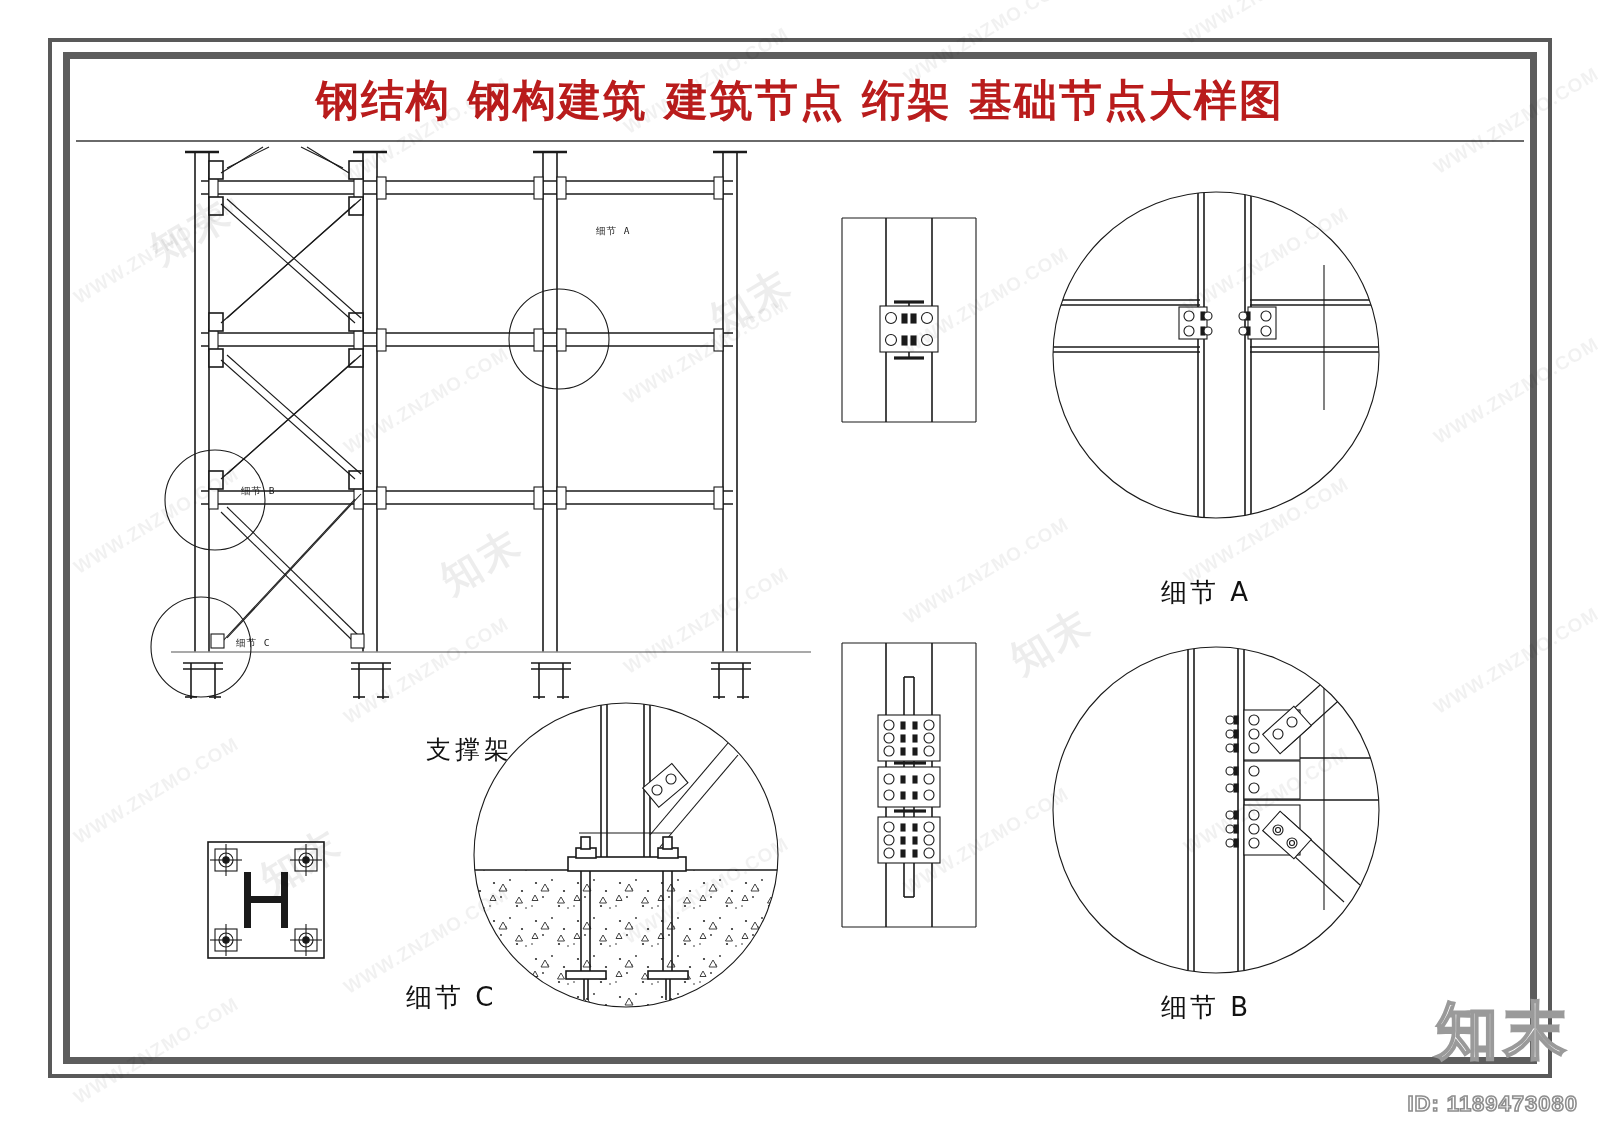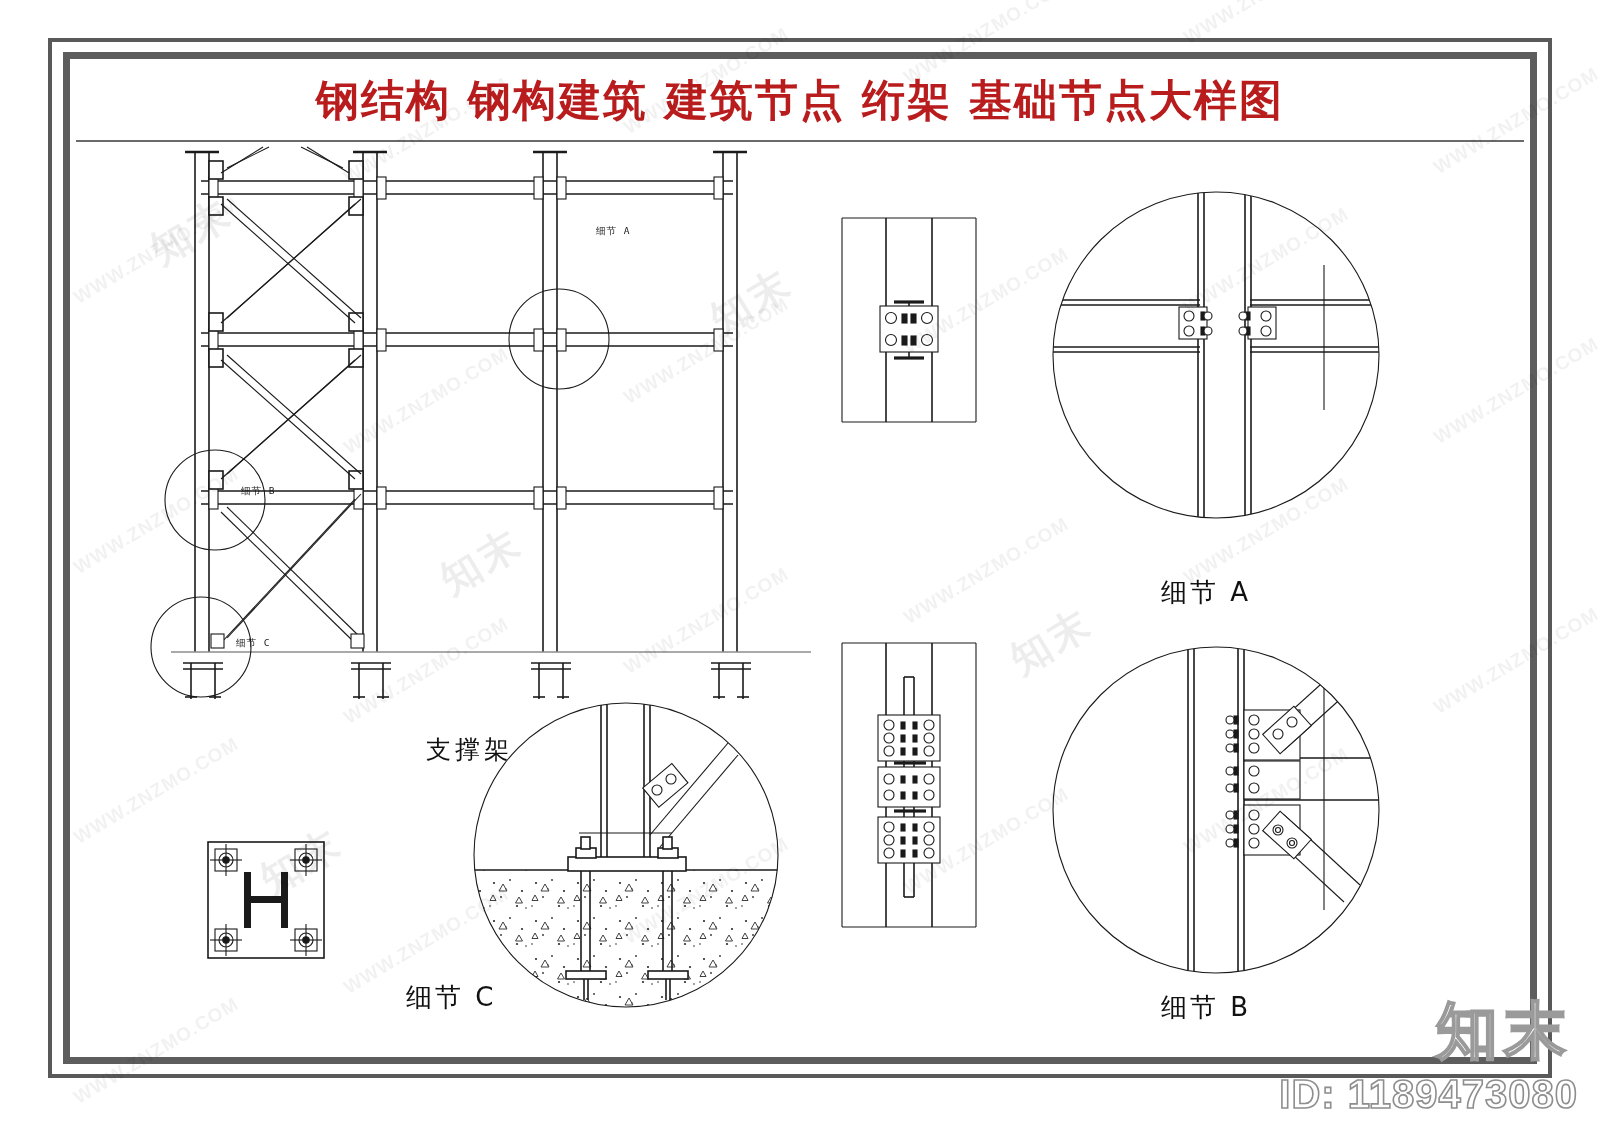--- a/index.html
+++ b/index.html
@@ -88,21 +88,21 @@
     font-family:"DejaVu Sans","Liberation Sans",sans-serif;
     font-size:62px;font-weight:bold;letter-spacing:6px;
     color:transparent;
     -webkit-text-stroke:2px #9a9a9a;
     text-shadow:0 0 0 #ffffff;
     pointer-events:none;
   }
   .id-wm{
     position:absolute;right:22px;bottom:8px;
     font-family:"Liberation Sans","DejaVu Sans",sans-serif;
-    font-size:40px;font-weight:bold;letter-spacing:1px;
+    font-size:22px;font-weight:bold;letter-spacing:1px;
     color:transparent;-webkit-text-stroke:1.6px #8e8e8e;
     pointer-events:none;
   }
 </style>
 </head>
 <body>
 
 <div id="sheet">
 
   <div class="border-outer"></div>

